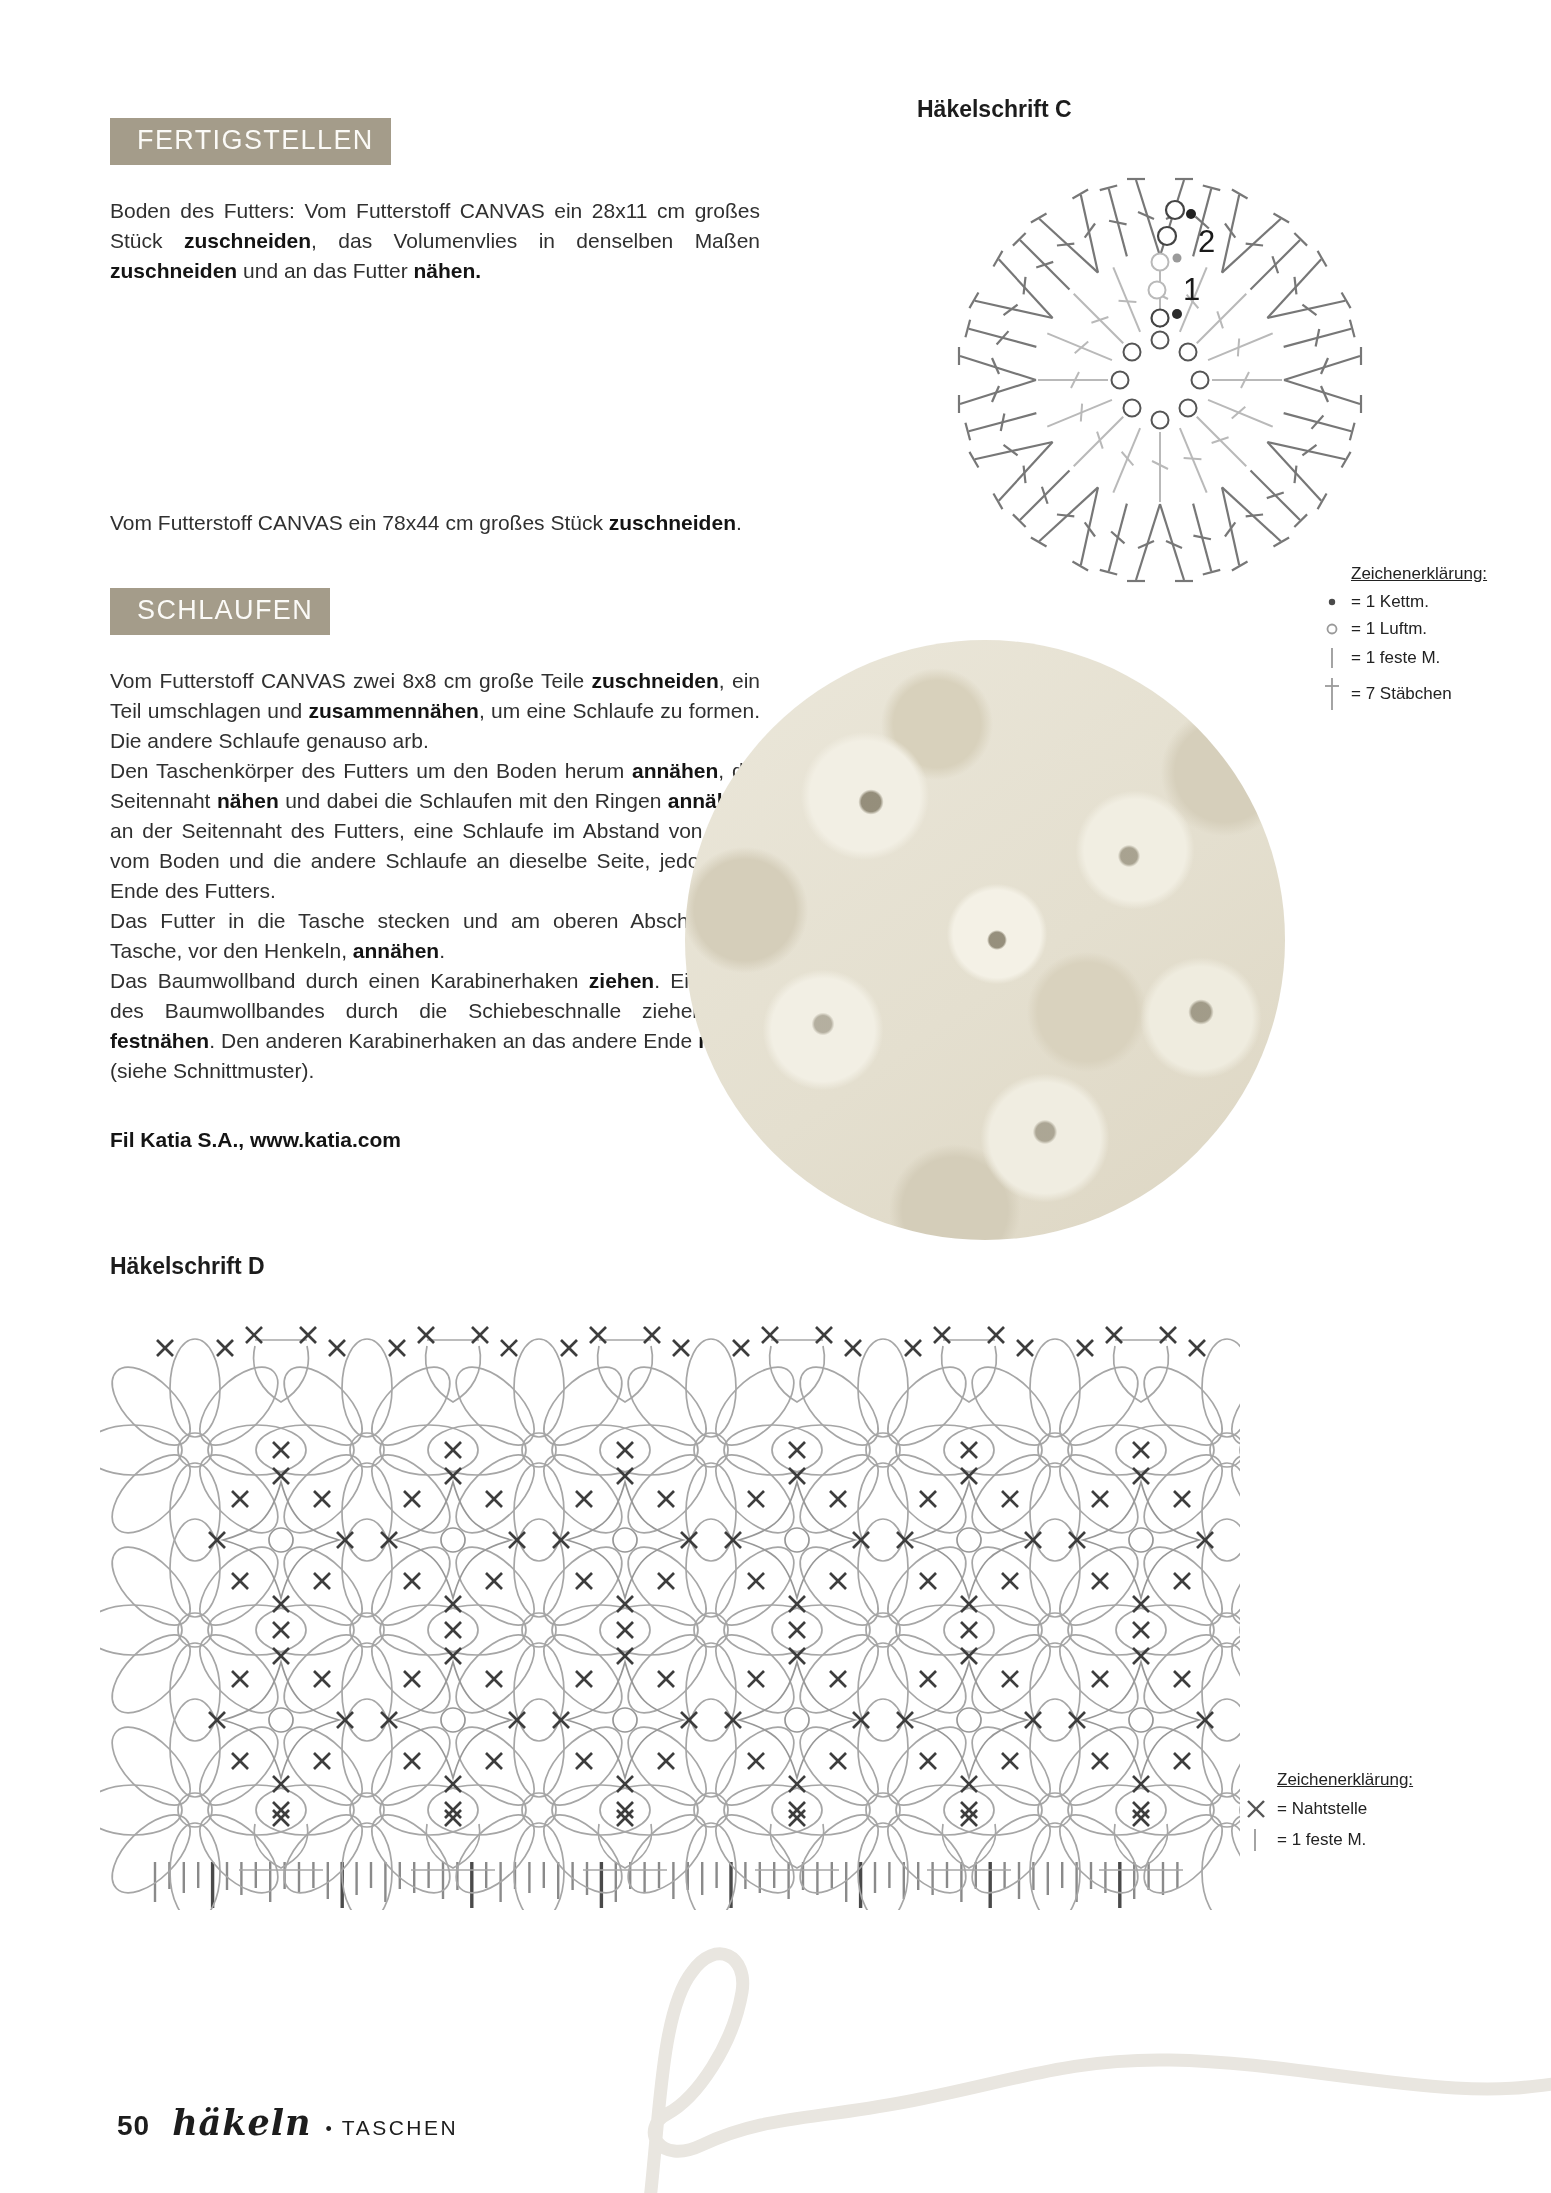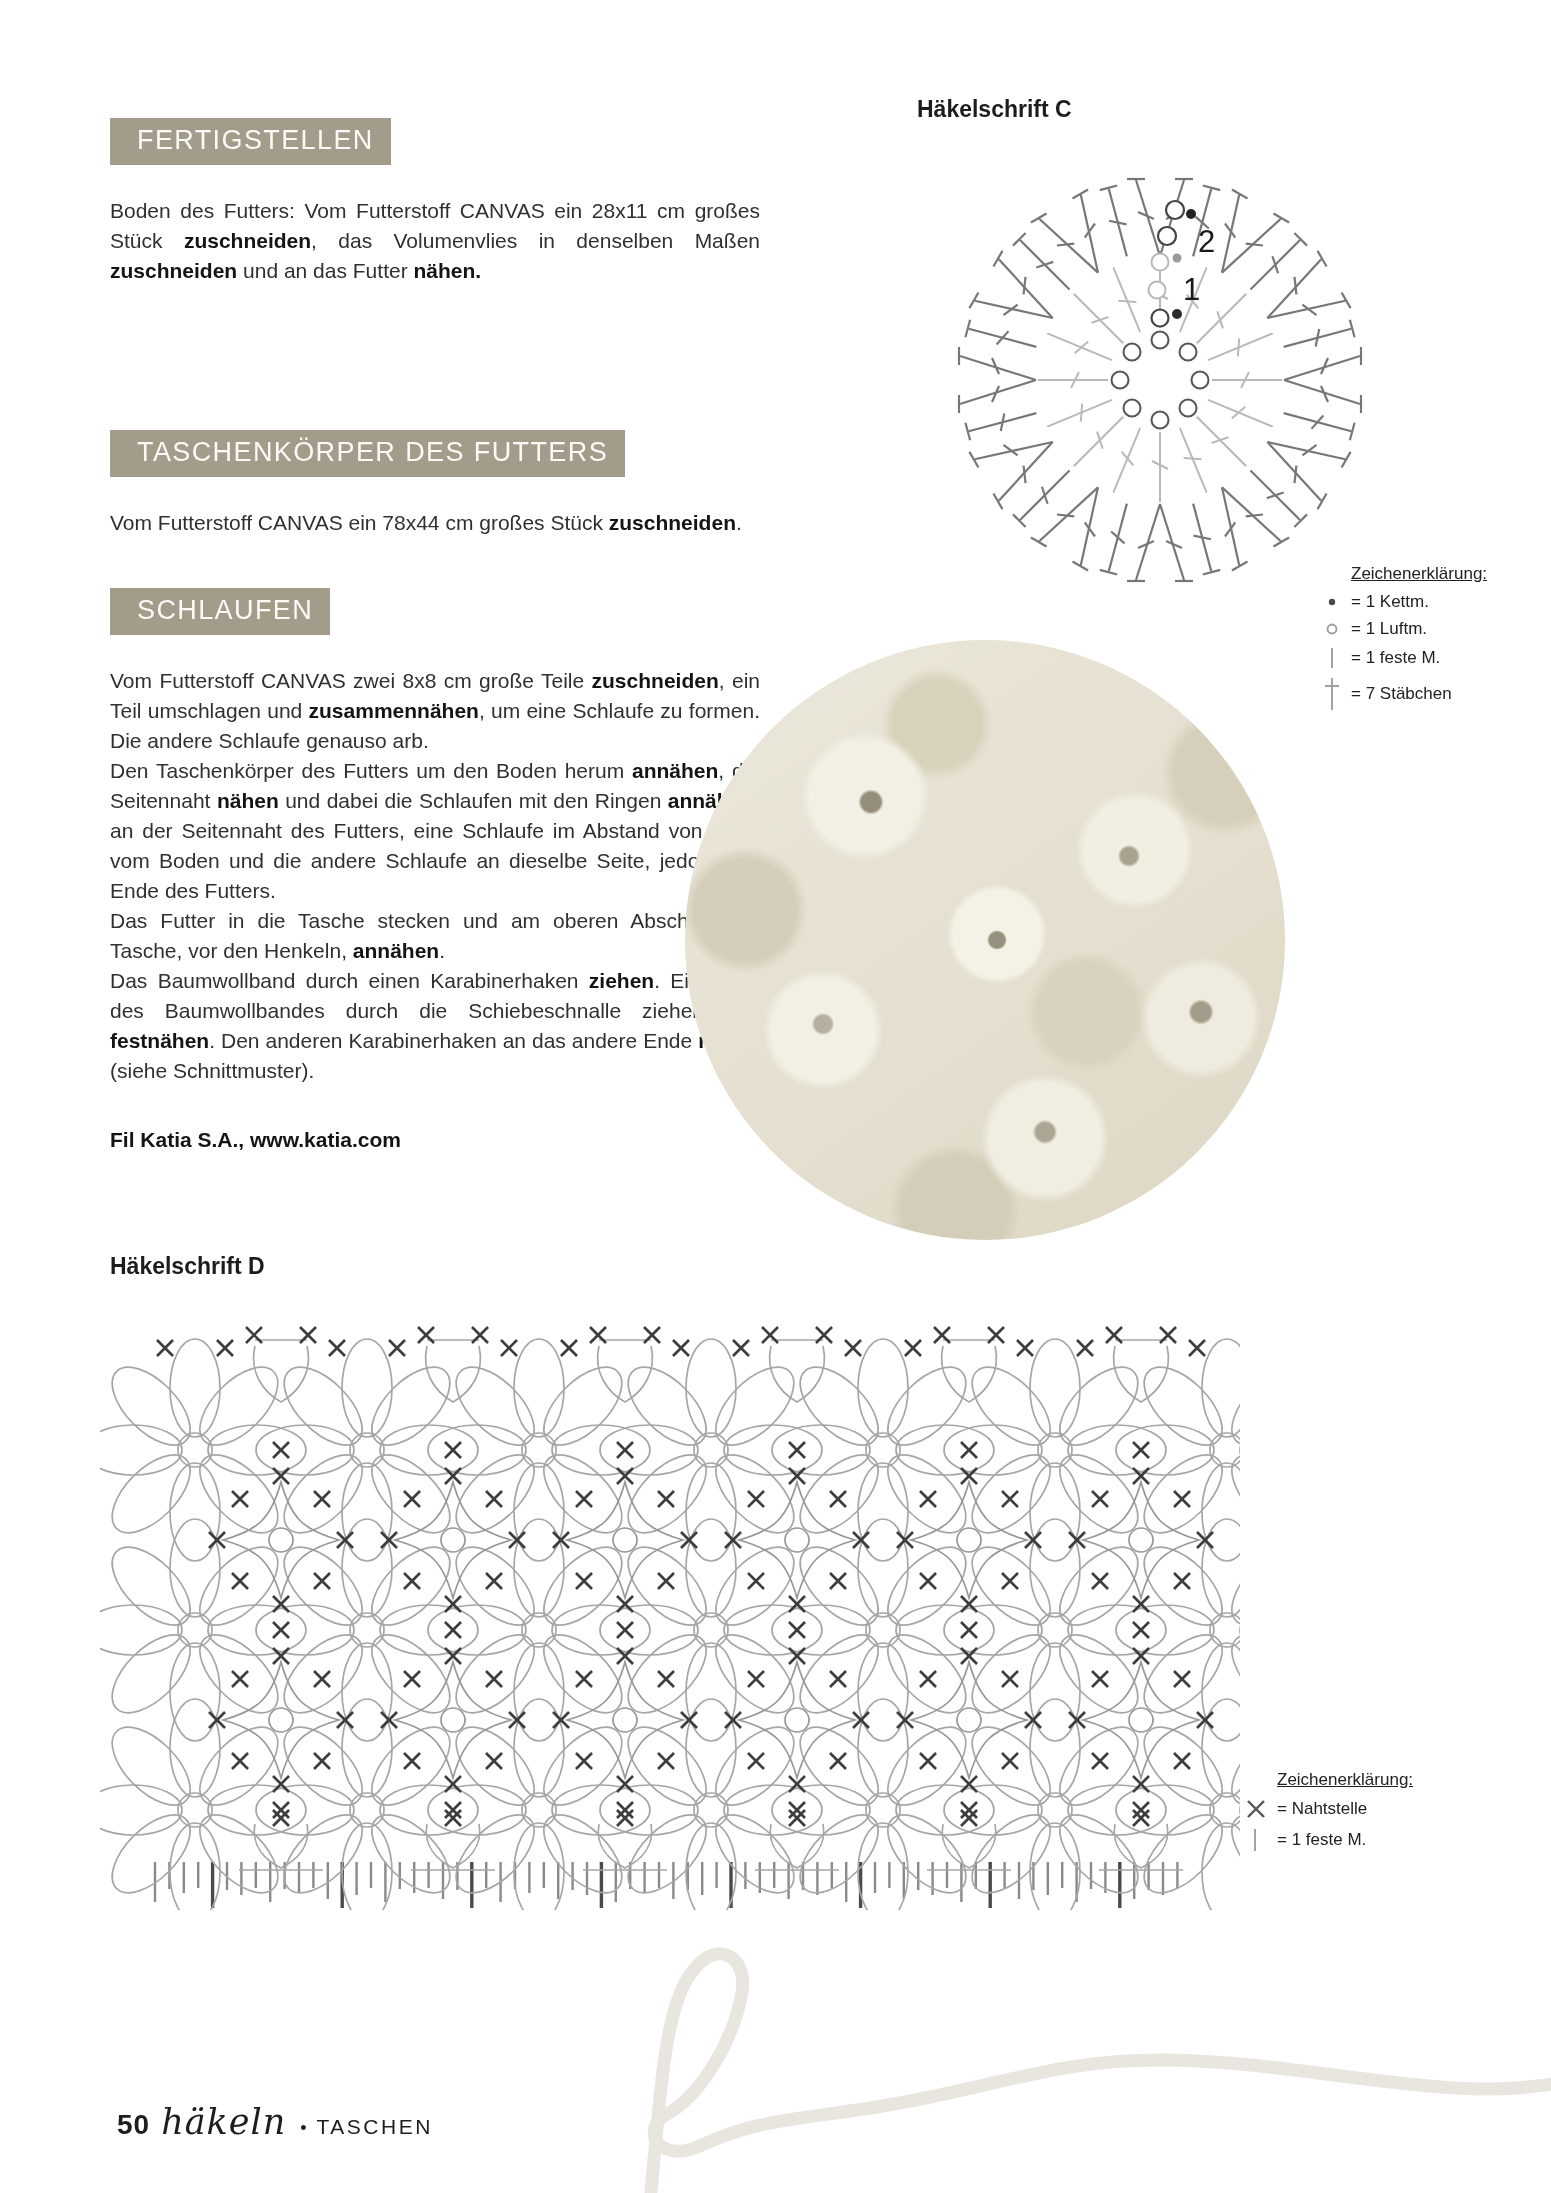--- a/index.html
+++ b/index.html
@@ -76,21 +76,21 @@
       radial-gradient(circle at 42% 14%, #d8d1bc 0 7%, transparent 9%),
       radial-gradient(circle at 10% 45%, #d5ceba 0 8%, transparent 10%),
       radial-gradient(circle at 67% 62%, #d9d2be 0 9%, transparent 11%),
       radial-gradient(circle at 90% 22%, #d6cfbb 0 7%, transparent 9%),
       radial-gradient(circle at 45% 95%, #d4cdb9 0 8%, transparent 10%),
       linear-gradient(145deg,#ebe7da 0%,#e4dfcf 55%,#ddd6c3 100%);
   }
   
   .footer{position:absolute;left:117px;top:2102px;display:flex;align-items:baseline;color:#1d1d1d;}
   .footer .pgnum{font-size:28px;font-weight:700;letter-spacing:1px;}
-  .footer .brand{font-family:"DejaVu Serif",serif;font-style:italic;font-weight:400;font-size:35px;margin-left:11px;letter-spacing:1px;}
+  .footer .brand{font-family:"DejaVu Serif",serif;font-style:italic;font-weight:700;font-size:35px;margin-left:22px;letter-spacing:1px;}
   .footer .sep{font-size:18px;margin:0 10px 0 14px;}
   .footer .mag-section{font-size:21px;letter-spacing:2.5px;}
   
   .isp line{stroke:#b9b9b9;stroke-width:2;}
   .osp line{stroke:#777777;stroke-width:2.2;}
   .ringc{stroke:#555;fill:#fff;stroke-width:2;}
   .lightc{stroke:#b9b9b9;fill:#fff;stroke-width:2;}
   .darkc{stroke:#444;fill:#fff;stroke-width:2.2;}
   .rnum{font-family:"Liberation Sans",sans-serif;font-size:31px;font-weight:500;fill:#1a1a1a;}
   .flw{stroke:#a6a6a6;fill:none;stroke-width:1.7;}
@@ -107,23 +107,20 @@
 <div class="page">
 
   <div class="hbox" style="left:110px;top:118px;">
     <span>FERTIGSTELLEN</span>
   </div>
 
   <div class="copy" style="top:196px;">
     <p><span>Boden des Futters: Vom Futterstoff CANVAS ein 28x11 cm großes Stück </span><span class="b">zuschneiden</span><span>, das Volumenvlies in denselben Maßen </span><span class="b">zuschneiden</span><span> und an das Futter </span><span class="b">nähen.</span></p>
   </div>
 
-  <div class="hbox" style="left:110px;top:430px;">
-    <span>TASCHENKÖRPER DES FUTTERS</span>
-  </div>
 
   <div class="copy" style="top:508px;">
     <p><span>Vom Futterstoff CANVAS ein 78x44 cm großes Stück </span><span class="b">zuschneiden</span><span>.</span></p>
   </div>
 
   <div class="hbox" style="left:110px;top:588px;">
     <span>SCHLAUFEN</span>
   </div>
 
   <div class="copy" style="top:666px;">

